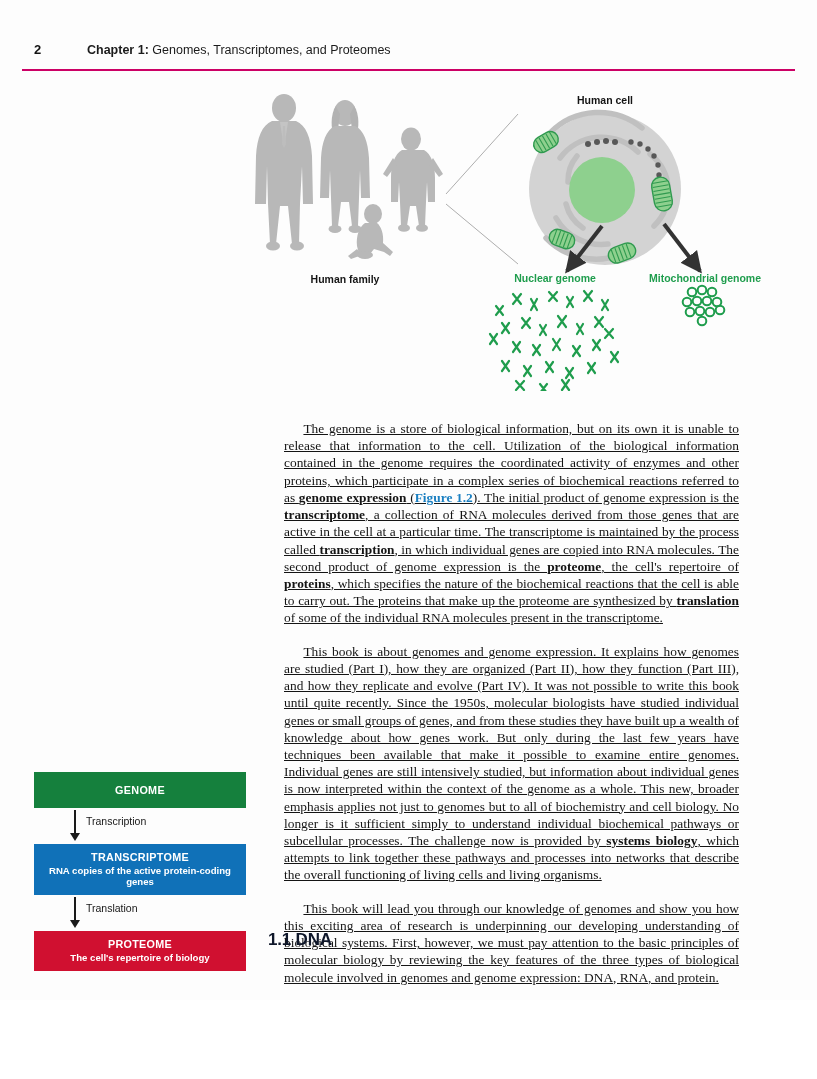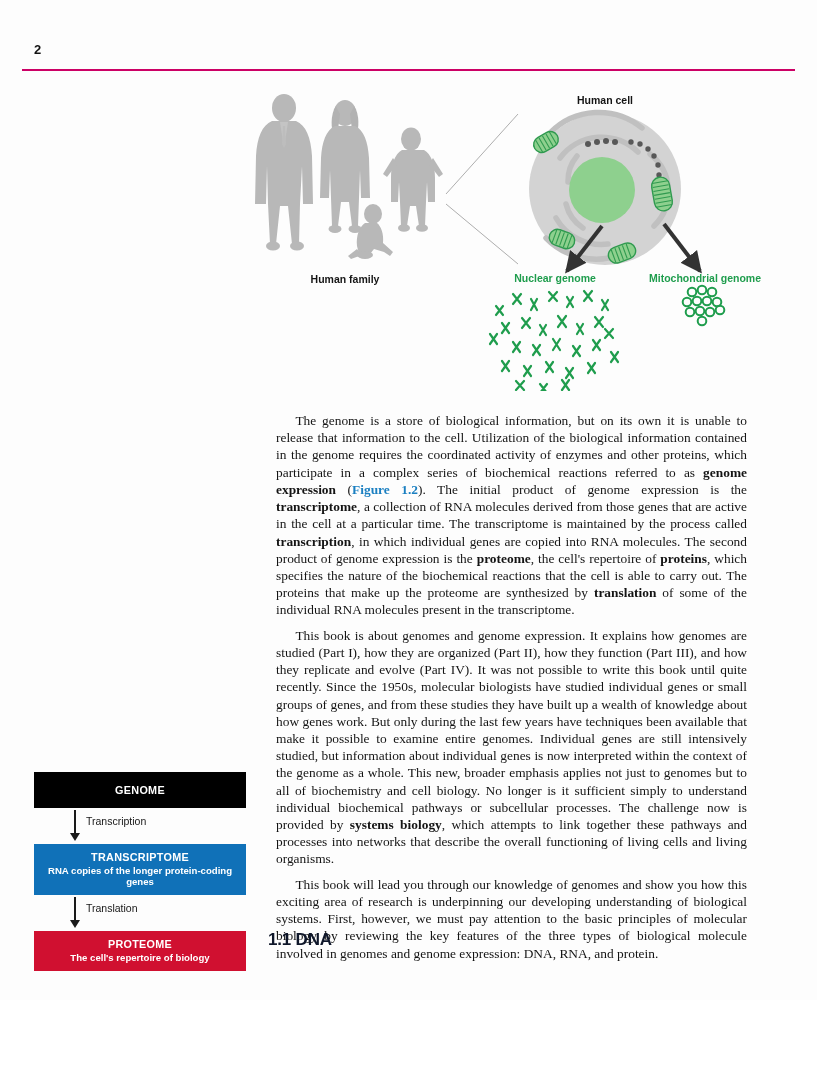--- a/index.html
+++ b/index.html
@@ -83,21 +83,21 @@
   #bodycol {
     position: absolute;
     left: 268px; top: 404px;
     width: 487px;
     font-family: "Liberation Serif", serif;
     font-size: 13.4px;
     line-height: 1.285;
     text-align: justify;
     color: #141414;
   }
-  #bodycol p { margin: 8px; text-indent: 1.45em; }
+  #bodycol p { margin: 16px; text-indent: 1.45em; text-decoration: underline; }
   #bodycol p.first { text-indent: 1.45em; }
   #bodycol b { font-weight: bold; }
   #bodycol .xref { color: #1a7fc1; font-weight: bold; }
 
   #sec-heading {
     position: absolute;
     left: 268px; top: 930px;
     font-family: "Liberation Sans", sans-serif;
     font-weight: bold;
     font-size: 17px;
@@ -135,21 +135,21 @@
     font-weight: bold;
     font-size: 10.8px;
     letter-spacing: 0.3px;
   }
   .flow-box .bx-sub {
     display: block;
     font-weight: bold;
     font-size: 9.6px;
     margin-top: 2px;
   }
-  #box-genome     { background: #000000; height: 36px; padding-top: 12px; }
+  #box-genome     { background: #15803d; height: 36px; padding-top: 12px; }
   #box-transcript { background: #1071b8; }
   #box-proteome   { background: #d01030; }
 
   .flow-arrow {
     position: relative;
     height: 36px;
     width: 212px;
   }
   .flow-arrow .shaft {
     position: absolute;
@@ -197,20 +197,24 @@
     background: #ffffff;
   }
 </style>
 </head>
 <body>
 
 <div id="page">
 
   <div id="running-head">
     <span id="folio">2</span>
+    <span id="chapter-line">
+      <span class="ch-num">Chapter 1:</span>
+      <span>Genomes, Transcriptomes, and Proteomes</span>
+    </span>
   </div>
   <div id="header-rule"></div>
 
 
   <div id="fig11-art">
 
     <svg width="545" height="305" viewBox="0 0 545 305">
       <defs>
         <marker id="arrowhead" markerWidth="6" markerHeight="6" refX="4.6" refY="3" orient="auto" markerUnits="strokeWidth">
           <path d="M0,0.4 L5.4,3 L0,5.6 z" fill="#333333"></path>
@@ -417,21 +421,21 @@
     </div>
 
     <div class="flow-arrow">
       <div class="shaft"></div>
       <div class="head"></div>
       <div class="alabel">Transcription</div>
     </div>
 
     <div class="flow-box" id="box-transcript">
       <span class="bx-title">TRANSCRIPTOME</span>
-      <span class="bx-sub">RNA copies of the longer protein-coding genes</span>
+      <span class="bx-sub">RNA copies of the active protein-coding genes</span>
     </div>
 
     <div class="flow-arrow">
       <div class="shaft"></div>
       <div class="head"></div>
       <div class="alabel">Translation</div>
     </div>
 
     <div class="flow-box" id="box-proteome">
       <span class="bx-title">PROTEOME</span>

